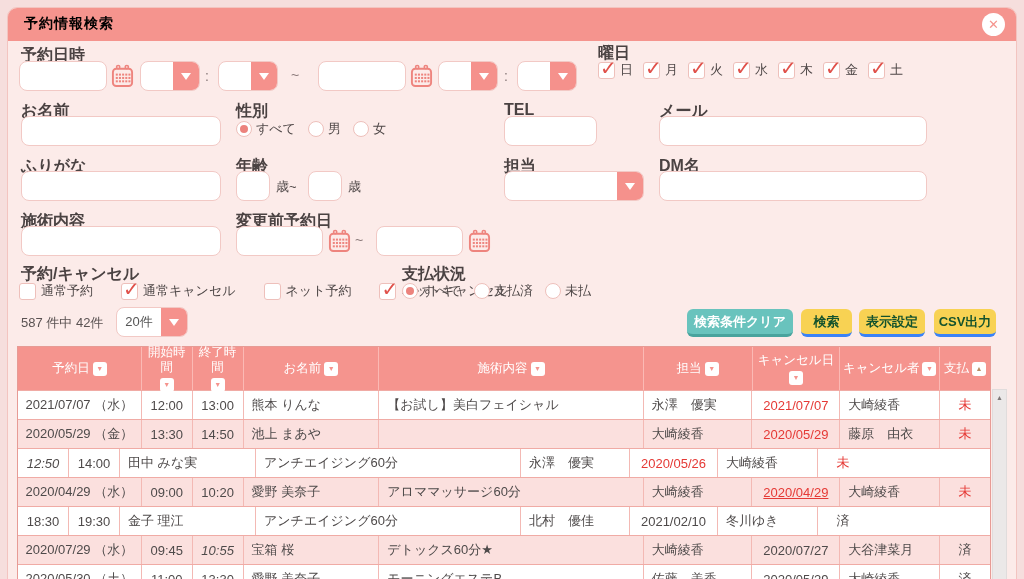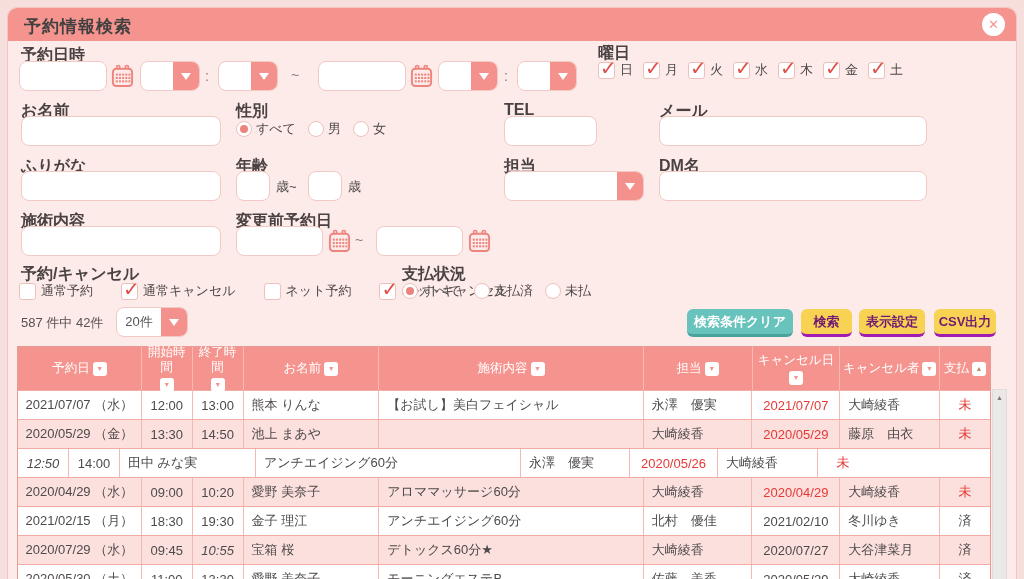--- a/index.html
+++ b/index.html
@@ -1,21 +1,21 @@
 <!DOCTYPE html>
 <html><head>
 <meta charset="utf-8">
 <style>
   * { margin:0; padding:0; box-sizing:border-box; }
   html,body { font-family:"Liberation Sans","DejaVu Sans",sans-serif; }
   .stage { position:relative; width:1024px; height:579px; overflow:hidden; background:#f6dedd; }
   .dialog { position:absolute; left:7px; top:7px; width:1010px; height:620px;
             background:#fcebe9; border-radius:10px 10px 0 0; border:1px solid #f3c4c0; }
   .titlebar { position:relative; height:33px; background:#f5948e; border-radius:9px 9px 0 0; }
-  .title { position:absolute; left:16px; top:7px; color:#404040; font-size:17px; font-weight:bold; letter-spacing:1px; }
+  .title { position:absolute; left:16px; top:7px; color:#000000; font-size:14px; font-weight:bold; letter-spacing:1px; }
   .close { position:absolute; right:11px; top:5px; width:23px; height:23px; border-radius:50%;
            background:#ffffff; color:#f5948e; font-weight:bold; font-size:13px;
            display:flex; align-items:center; justify-content:center; cursor:pointer; }
   .dbody { position:absolute; left:0; top:33px; right:0; bottom:0; }
 
   .lbl { position:absolute; font-size:16px; font-weight:bold; color:#4a4242; white-space:nowrap; }
   .inp { position:absolute; background:#fff; border:1px solid #f2c9c5; border-radius:8px;
          height:30px; font-size:13px; color:#555; padding:0 8px; outline:none; }
   .cal { position:absolute; width:23px; height:24px; cursor:pointer; }
   .sep { position:absolute; font-size:14px; color:#8a7a7a; }
@@ -38,21 +38,21 @@
   .rd .cir { position:relative; width:16px; height:16px; border-radius:50%; background:#fff;
              border:1px solid #eec0bb; }
   .rd.on .cir::after { content:''; position:absolute; left:3px; top:3px; width:8px; height:8px;
              border-radius:50%; background:#ec837d; }
   .rd .rdlbl { font-size:13px; color:#4f4848; }
 
   .count { position:absolute; font-size:13px; color:#5a5252; }
   .abtn { position:absolute; height:28px; border-radius:6px; font-size:13px; font-weight:bold;
           display:flex; align-items:center; justify-content:center; cursor:pointer; }
   .abtn.teal   { background:#69c3bd; border-bottom:3px solid #49a39d; color:#ffffff; }
-  .abtn.yellow { background:#f8d253; border-bottom:3px solid #a21caf; color:#701a75; }
+  .abtn.yellow { background:#f8d253; border-bottom:3px solid #3b82f6; color:#14532d; }
 
   .table { position:absolute; left:9px; top:305px; width:974px; border:1px solid #e79b95; background:#fff; }
   .thead { display:flex; height:43px; background:#f5948e; }
   .th { display:flex; flex-wrap:wrap; align-items:center; align-content:center; justify-content:center;
         gap:3px; color:#ffffff; font-size:12.5px; text-align:center; line-height:15px;
         border-right:1px solid #fbb9b4; cursor:pointer; padding:1px 2px; }
   .th:last-child { border-right:none; }
   .hsort { width:14px; height:14px; background:#ffffff; border-radius:3px; font-size:7px;
            line-height:14px; text-align:center; color:#f5948e; }
   .hsort.up { color:#ba8d63; }
@@ -392,26 +392,25 @@
               <div class="td" style="width: 100px; justify-content: flex-start;">大崎綾香</div>
               <div class="td red" style="width: 50px; justify-content: center;">未</div>
             </div>
             <div class="trow alt">
               <div class="td" style="width: 124px; justify-content: center;">2020/04/29 （水）</div>
               <div class="td" style="width: 51px; justify-content: center;">09:00</div>
               <div class="td" style="width: 51px; justify-content: center;">10:20</div>
               <div class="td" style="width: 136px; justify-content: flex-start;">愛野 美奈子</div>
               <div class="td" style="width: 265px; justify-content: flex-start;">アロママッサージ60分</div>
               <div class="td" style="width: 109px; justify-content: flex-start;">大崎綾香</div>
-              <div class="td red" style="width: 88px; justify-content: center;">2020/04/29</div>
+              <div class="td red" style="width: 88px; justify-content: center; text-decoration: underline;">2020/04/29</div>
               <div class="td" style="width: 100px; justify-content: flex-start;">大崎綾香</div>
               <div class="td red" style="width: 50px; justify-content: center;">未</div>
             </div>
             <div class="trow">
-              <div class="td" style="width: 124px; justify-content: center;">2021/02/15 （月）</div>
               <div class="td" style="width: 51px; justify-content: center;">18:30</div>
               <div class="td" style="width: 51px; justify-content: center;">19:30</div>
               <div class="td" style="width: 136px; justify-content: flex-start;">金子 理江</div>
               <div class="td" style="width: 265px; justify-content: flex-start;">アンチエイジング60分</div>
               <div class="td" style="width: 109px; justify-content: flex-start;">北村　優佳</div>
               <div class="td" style="width: 88px; justify-content: center;">2021/02/10</div>
               <div class="td" style="width: 100px; justify-content: flex-start;">冬川ゆき</div>
               <div class="td" style="width: 50px; justify-content: center;">済</div>
             </div>
             <div class="trow alt">

